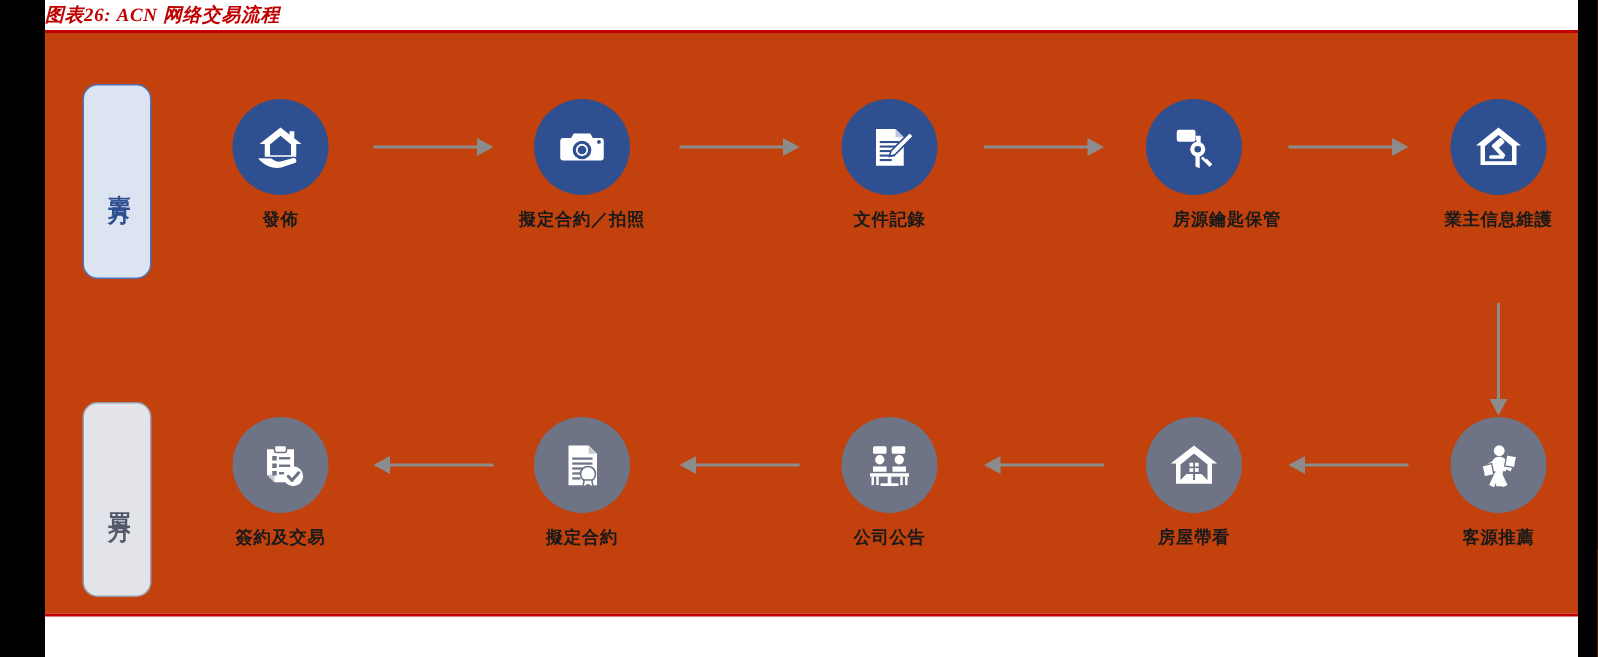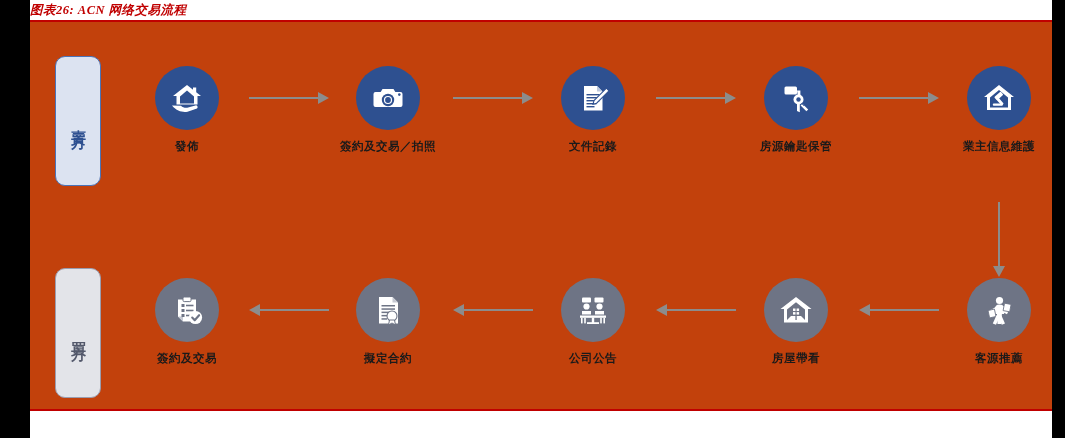--- a/index.html
+++ b/index.html
@@ -163,42 +163,42 @@
     <div class="node" style="left:300px;top:44px;">
       <div class="circle blue">
         <svg width="40" height="40" viewBox="0 0 40 40" aria-hidden="true">
           <path d="M14.5 11 h11 l1.8 3 h5.2 a2 2 0 0 1 2 2 v11 a2 2 0 0 1 -2 2 h-25 a2 2 0 0 1 -2 -2 v-11 a2 2 0 0 1 2 -2 h5.2 z" fill="#fff"></path>
           <circle cx="20" cy="22" r="6.2" fill="#2e5090"></circle>
           <circle cx="20" cy="22" r="4.1" fill="#fff"></circle>
           <circle cx="20" cy="22" r="2.9" fill="#2e5090"></circle>
           <circle cx="31.3" cy="16.6" r="1.3" fill="#2e5090"></circle>
         </svg>
       </div>
-      <div class="node-label">簽約及交易／拍照</div>
+      <div class="node-label">擬定合約／拍照</div>
     </div>
 
     <div class="node" style="left:505px;top:44px;">
       <div class="circle blue">
         <svg width="40" height="40" viewBox="0 0 40 40" aria-hidden="true">
           <path d="M11 8 h13 l5.5 5.5 v19 h-18.5 z" fill="#fff"></path>
           <path d="M24 8 v5.5 h5.5 z" fill="#bcc8dd"></path>
           <g fill="#2e5090">
             <rect x="13.5" y="16" width="13" height="1.4"></rect>
             <rect x="13.5" y="19" width="13" height="1.4"></rect>
             <rect x="13.5" y="22" width="13" height="1.4"></rect>
             <rect x="13.5" y="25" width="10" height="1.4"></rect>
             <rect x="13.5" y="28" width="8" height="1.4"></rect>
           </g>
           <path d="M33.4 10.2 l2.6 2.6 -12.4 12.4 -3.6 1 1 -3.6 z" fill="#fff" stroke="#2e5090" stroke-width="1.1"></path>
         </svg>
       </div>
       <div class="node-label">文件記錄</div>
     </div>
 
-    <div class="node" style="left:708px;top:44px;">
+    <div class="node" style="left:708px;top:44px;text-align:right;">
       <div class="circle blue">
         <svg width="40" height="40" viewBox="0 0 40 40" aria-hidden="true">
           <rect x="8.5" y="8.5" width="12.5" height="8" rx="1.5" fill="#fff"></rect>
           <path d="M21 12.5 h3.4 v6 h-2.4 z" fill="#fff"></path>
           <circle cx="22.5" cy="21.5" r="5" fill="#fff"></circle>
           <circle cx="22.5" cy="21.5" r="2.2" fill="#2e5090"></circle>
           <path d="M21 26 l0 7 2.8 1.2 0-8.2 z" fill="#fff"></path>
           <path d="M24.6 27.5 l5.8 5.8 1.8-1.8 -5.8-5.8 z" fill="#fff"></path>
           <path d="M25.7 25.4 l2.6 2.6" stroke="#2e5090" stroke-width="1" fill="none"></path>
         </svg>

